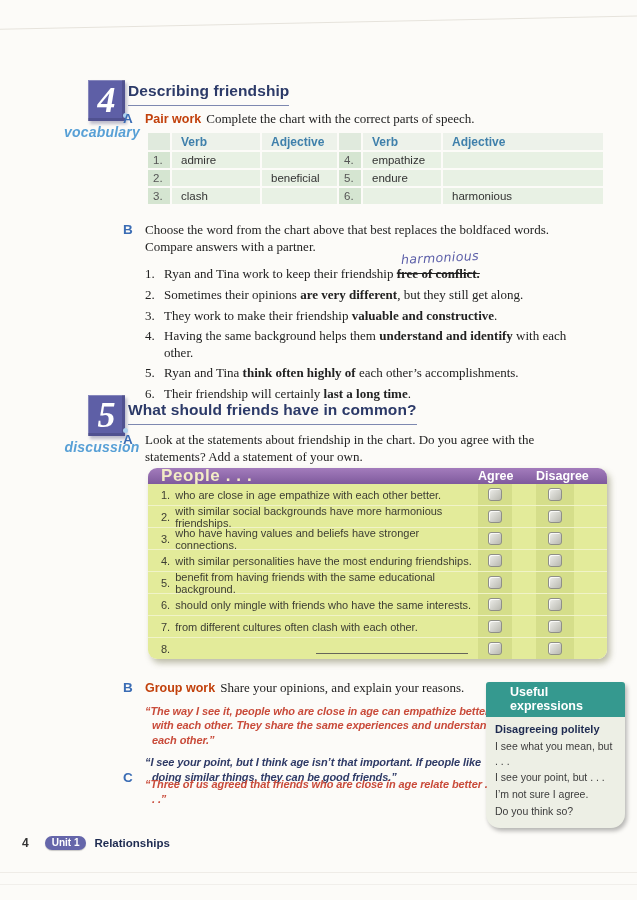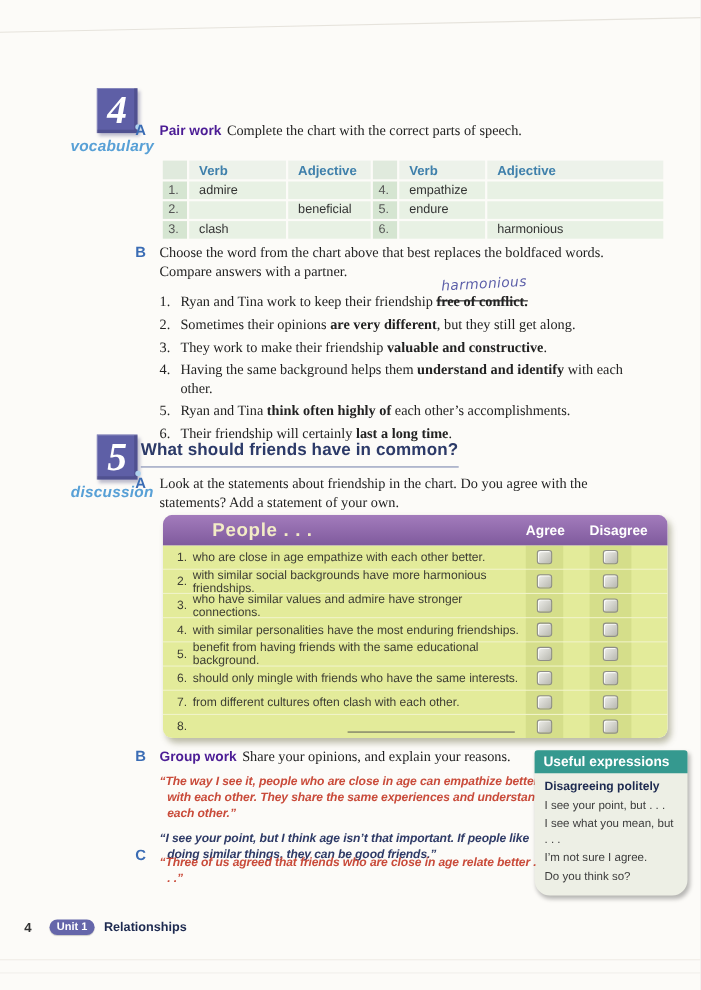--- a/index.html
+++ b/index.html
@@ -33,25 +33,25 @@
     position:absolute;left:128px;font-family:"Liberation Sans",sans-serif;font-weight:bold;
     font-size:15.5px;color:#2c3a68;padding-bottom:5px;border-bottom:1.5px solid #7d88b0;
     letter-spacing:.1px;
   }
   .part{position:absolute;}
   .part-label{
     position:absolute;left:0;top:0;font-family:"Liberation Sans",sans-serif;font-weight:bold;
     color:#3a6cb4;font-size:13.5px;
   }
   .part-content{margin-left:22px;font-size:13px;line-height:1.28;}
-  .activity{font-family:"Liberation Sans",sans-serif;font-weight:bold;color:#4c1d95;font-size:12.5px;margin-right:5px;}
+  .activity{font-family:"Liberation Sans",sans-serif;font-weight:bold;color:#c2410c;font-size:12.5px;margin-right:5px;}
 
   
   .vocab{
-    position:absolute;left:148px;top:66px;
+    position:absolute;left:148px;top:53px;
     display:grid;grid-template-columns:22px 88px 75px 22px 78px 160px;gap:2px;
     font-family:"Liberation Sans",sans-serif;font-size:11.5px;color:#333;
   }
   .vocab .cell{display:flex;align-items:center;padding-left:9px;box-sizing:border-box;height:16px;background:#e8f1e4;}
   .vocab .hd{height:17px;background:#edf2ea;font-weight:bold;font-size:12px;color:#3f80ab;}
   .vocab .hd.numcol{background:#e0eadd;}
   .vocab .numcell{background:#d5e5d1;color:#555;padding-left:5px;}
 
   
   .item{display:flex;margin-top:4px;}
@@ -64,21 +64,21 @@
     position:absolute;left:4px;top:-16px;white-space:nowrap;
     font-family:"DejaVu Sans",sans-serif;font-style:italic;font-size:12.5px;
     color:#5b5ea8;transform:rotate(-3deg);letter-spacing:.4px;
   }
 
   
   .people{
     position:absolute;left:148px;top:73px;width:459px;border-radius:9px;overflow:hidden;
     box-shadow:3px 4px 6px rgba(110,110,70,.45);font-family:"Liberation Sans",sans-serif;
   }
-  .people-header{height:28px;background:linear-gradient(#a37cbc,#7f5a9d);display:flex;align-items:center;padding-left:32px;}
+  .people-header{height:16px;background:linear-gradient(#a37cbc,#7f5a9d);display:flex;align-items:center;}
   .people-title{flex:1;padding-left:13px;font-size:17px;font-weight:bold;color:#f3ecc6;letter-spacing:.6px;}
   .hdr-cell{font-weight:bold;color:#fff;font-size:12.5px;text-align:right;white-space:nowrap;}
   .hdr-agree{width:34px;}
   .hdr-gap{width:24px;}
   .hdr-disagree{width:38px;}
   .hdr-margin{width:33px;}
   .people-body{background:#e3eb9a;}
   .prow{display:flex;align-items:stretch;height:21px;border-top:1px solid #f0f3c8;}
   .prow:first-child{border-top:none;}
   .pstat{flex:1;padding-left:13px;font-size:11px;color:#3d3d33;display:flex;align-items:center;}
@@ -102,21 +102,21 @@
   }
   .quote.red{color:#c94b3a;}
   .quote.navy{color:#2e3a66;}
 
   
   .useful{
     position:absolute;left:486px;top:287px;width:139px;background:#edefe5;
     border-radius:3px 3px 14px 14px;box-shadow:2px 3px 4px rgba(0,0,0,.28);
     font-family:"Liberation Sans",sans-serif;padding-bottom:9px;
   }
-  .useful-title{background:#35998f;color:#fff;font-weight:bold;font-size:12.5px;padding:3px 8px 4px;border-radius:3px 3px 0 0;}
+  .useful-title{background:#35998f;color:#fff;font-weight:bold;font-size:12.5px;padding:3px 24px 4px;border-radius:3px 3px 0 0;}
   .useful-sub{font-weight:bold;color:#1d2a50;font-size:11px;padding:6px 9px 3px;}
   .useful-item{font-size:10.5px;color:#3c3c3c;padding:1px 9px;line-height:1.4;}
 
   
   .footer{position:absolute;left:0;top:836px;width:637px;display:flex;align-items:center;font-family:"Liberation Sans",sans-serif;}
   .pageno{margin-left:22px;font-weight:bold;font-size:12px;color:#333;}
   .pill{margin-left:16px;background:#6566aa;color:#fff;font-weight:bold;font-size:10px;padding:1px 7px 2px;border-radius:8px;box-shadow:0 1px 1px rgba(0,0,0,.2);}
   .unit-title{margin-left:8px;font-weight:bold;font-size:11.5px;color:#1d2a50;}
 </style>
 </head>
@@ -126,20 +126,21 @@
   <div class="scanline diag"></div>
   <div class="scanline low1"></div>
   <div class="scanline low2"></div>
 
   <div class="sec" style="top:80px;height:310px;">
     <div class="numbox">
       <span class="num">4</span>
       <span class="dot"></span>
     </div>
     <div class="cat">vocabulary</div>
+    <div class="sec-title" style="top:2px;">Describing friendship</div>
 
     <div class="part" style="left:123px;top:31px;width:480px;">
       <span class="part-label">A</span>
       <div class="part-content">
         <span class="activity">Pair work</span><span>Complete the chart with the correct parts of speech.</span>
       </div>
     </div>
 
     <div class="vocab">
       <div class="cell hd numcol"></div>
@@ -251,21 +252,21 @@
             </div>
           <div class="gapcell"></div>
           <div class="band dis">
               <div class="checkbox"></div>
             </div>
           <div class="margincell"></div>
         </div>
         <div class="prow">
           <div class="pstat">
               <span class="pnum">3.</span>
-              <span>who have similar values and admire have stronger connections.</span>
+              <span>who have having values and beliefs have stronger connections.</span>
             </div>
           <div class="band">
               <div class="checkbox"></div>
             </div>
           <div class="gapcell"></div>
           <div class="band dis">
               <div class="checkbox"></div>
             </div>
           <div class="margincell"></div>
         </div>
@@ -347,22 +348,22 @@
       <div class="part-content">
         <span class="activity">Group work</span><span>Share your opinions, and explain your reasons.</span>
       </div>
       <div class="quote red">“The way I see it, people who are close in age can empathize better with each other. They share the same experiences and understand each other.”</div>
       <div class="quote navy">“I see your point, but I think age isn’t that important. If people like doing similar things, they can be good friends.”</div>
     </div>
 
     <div class="useful">
       <div class="useful-title">Useful expressions</div>
       <div class="useful-sub">Disagreeing politely</div>
+      <div class="useful-item">I see what you mean, but . . .</div>
       <div class="useful-item">I see your point, but . . .</div>
-      <div class="useful-item">I see what you mean, but . . .</div>
       <div class="useful-item">I’m not sure I agree.</div>
       <div class="useful-item">Do you think so?</div>
     </div>
 
     <div class="part" style="left:123px;top:375px;width:368px;">
       <span class="part-label">C</span>
       <div class="quote red">“Three of us agreed that friends who are close in age relate better . . .”</div>
     </div>
   </div>
 

